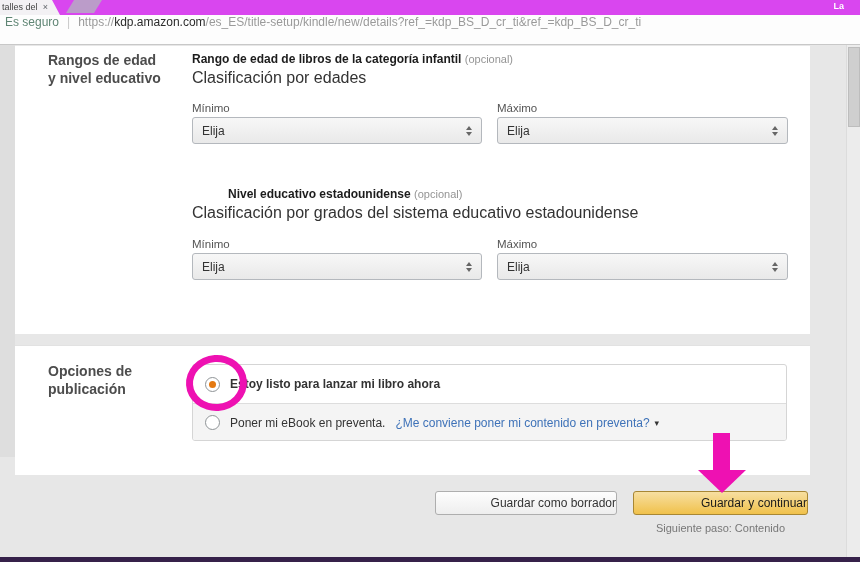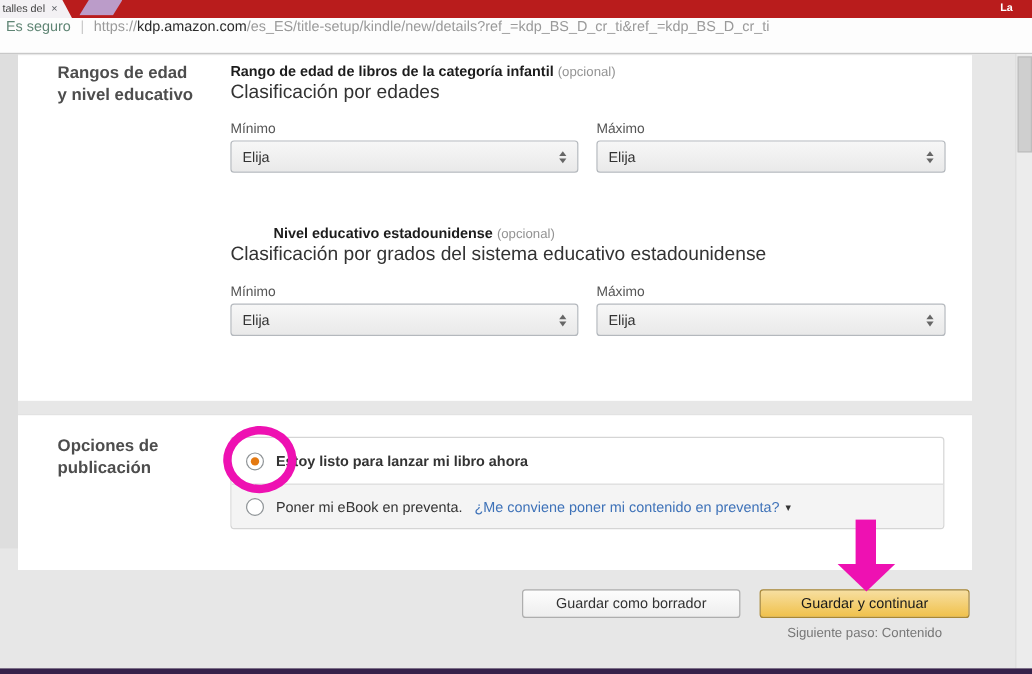--- a/index.html
+++ b/index.html
@@ -1,20 +1,20 @@
 <!DOCTYPE html>
 <html><head>
 <meta charset="utf-8">
 <style>
   * { margin:0; padding:0; box-sizing:border-box; }
   body { font-family:"Liberation Sans", sans-serif; background:#fff; }
   #stage { position:relative; width:860px; height:562px; overflow:hidden; background:#e7e7e7; }
 
   
-  .tabbar { position:absolute; left:0; top:0; width:860px; height:23px; background:#b91c1c; }
+  .tabbar { position:absolute; left:0; top:0; width:860px; height:23px; background:#d946ef; }
   .tab { position:absolute; left:0; top:0; width:60px; height:15px; background:#f3f1f4;
          clip-path:polygon(0 0,52px 0,60px 15px,0 15px);
          font-size:9px; color:#444; line-height:15px; padding-left:2px; white-space:nowrap; }
   .tab .close { position:absolute; right:12px; top:0; color:#5f6368; font-size:9px; }
   .newtab { position:absolute; left:66px; top:0; width:36px; height:13px; background:#bb9cc9;
             clip-path:polygon(8px 0,100% 0,calc(100% - 8px) 100%,0 100%); }
   .profile { position:absolute; right:16px; top:1px; color:#fff; font-size:9px; font-weight:bold; }
 
   .urlbar { position:absolute; left:0; top:15px; width:860px; height:30px; background:#fdfdfd;
             border-bottom:1px solid #c8c8c8; display:flex; padding-left:5px;
@@ -54,21 +54,21 @@
   .radio-row.alt { background:#f4f4f4; border-top:1px solid #ddd; }
   .radio { width:15px; height:15px; border:1px solid #8f9497; border-radius:50%; background:#fff;
            display:inline-flex; align-items:center; justify-content:center; flex:none; }
   .radio .dot { width:7px; height:7px; border-radius:50%; background:#e47911; }
   .radio-label { margin-left:10px; }
   .bold { font-weight:bold; }
   .link { color:#3e72b8;text-align:right; }
   .caret { color:#333; font-size:9px; margin-left:5px; }
 
   
-  .btn { position:absolute; height:24px; border-radius:3px; font-size:12px; text-align:center;
+  .btn { position:absolute; height:24px; border-radius:3px; font-size:12px; text-align:right;
          line-height:22px; cursor:pointer; }
   .btn-draft { left:435px; top:446px; width:182px; color:#333;
                background:linear-gradient(#fdfdfd,#eeeeee); border:1px solid #aeaeae; }
   .btn-gold { left:633px; top:446px; width:175px; color:#1a1a1a;
               background:linear-gradient(#f7dfa1,#f0c14b); border:1px solid #a88734; }
   .next-step { position:absolute; left:633px; top:477px; width:175px; text-align:center;
                font-size:11px; color:#777; }
 
   
   .scrollbar { position:absolute; right:0; top:0; width:14px; height:512px; background:#ececec; border-left:1px solid #dcdcdc; }

